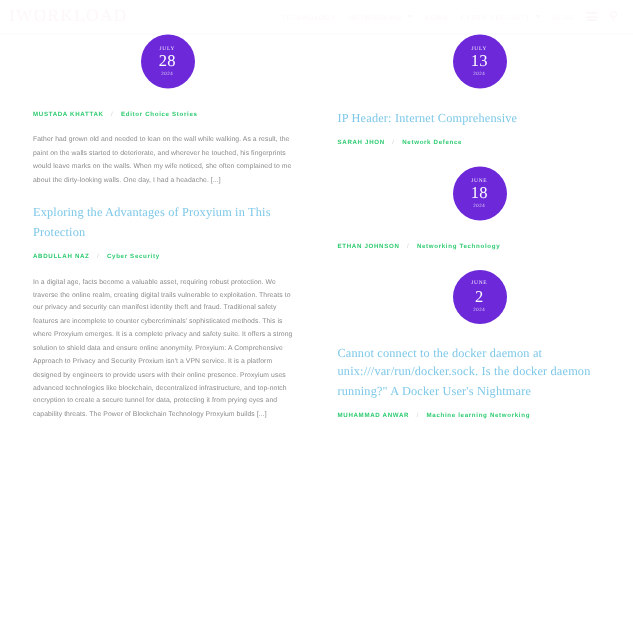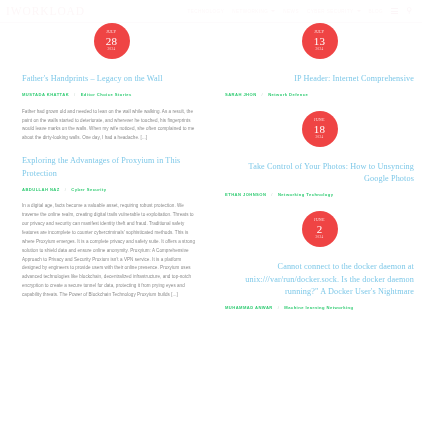--- a/index.html
+++ b/index.html
@@ -78,37 +78,37 @@
   .posts-grid {
     position: absolute;
     top: 23px; left: 0; right: 0; bottom: 0;
     display: flex;
   }
   .column {
     width: 50%;
     padding: 0 22px;
   }
   .column-left  { padding-left: 22px; padding-right: 10px; }
-  .column-right { padding-left: 14px; padding-right: 8px; text-align: right; }
+  .column-right { padding-left: 14px; padding-right: 8px; }
 
   .post {
     margin-bottom: 12px;
   }
 
   
   .date-bubble-wrap {
     display: flex;
     justify-content: center;
     margin-bottom: 14px;
   }
   .date-bubble {
     width: 36px;
     height: 36px;
     border-radius: 50%;
-    background: #ef4444;
+    background: #6d28d9;
     color: #ffffff;
     display: flex;
     flex-direction: column;
     align-items: center;
     justify-content: center;
     font-family: "Liberation Serif", serif;
     line-height: 1;
   }
   .date-month {
     font-size: 3.6px;
@@ -208,21 +208,20 @@
   <section class="column column-left">
 
     <article class="post">
       <div class="date-bubble-wrap">
         <div class="date-bubble">
           <span class="date-month">JULY</span>
           <span class="date-day">28</span>
           <span class="date-year">2024</span>
         </div>
       </div>
-      <a class="post-title">Father's Handprints – Legacy on the Wall</a>
       <div class="post-meta">
         <span class="meta-author">MUSTADA KHATTAK</span>
         <span class="meta-sep">/</span>
         <span class="meta-cats">Editor Choice  Stories</span>
       </div>
       <p class="post-excerpt">Father had grown old and needed to lean on the wall while walking. As a result, the paint on the walls started to deteriorate, and wherever he touched, his fingerprints would leave marks on the walls. When my wife noticed, she often complained to me about the dirty-looking walls. One day, I had a headache. [...]</p>
     </article>
 
     <article class="post">
       <a class="post-title">Exploring the Advantages of Proxyium in This Protection</a>
@@ -255,21 +254,20 @@
     </article>
 
     <article class="post">
       <div class="date-bubble-wrap">
         <div class="date-bubble">
           <span class="date-month">JUNE</span>
           <span class="date-day">18</span>
           <span class="date-year">2024</span>
         </div>
       </div>
-      <a class="post-title">Take Control of Your Photos: How to Unsyncing Google Photos</a>
       <div class="post-meta">
         <span class="meta-author">ETHAN JOHNSON</span>
         <span class="meta-sep">/</span>
         <span class="meta-cats">Networking  Technology</span>
       </div>
     </article>
 
     <article class="post">
       <div class="date-bubble-wrap">
         <div class="date-bubble">

